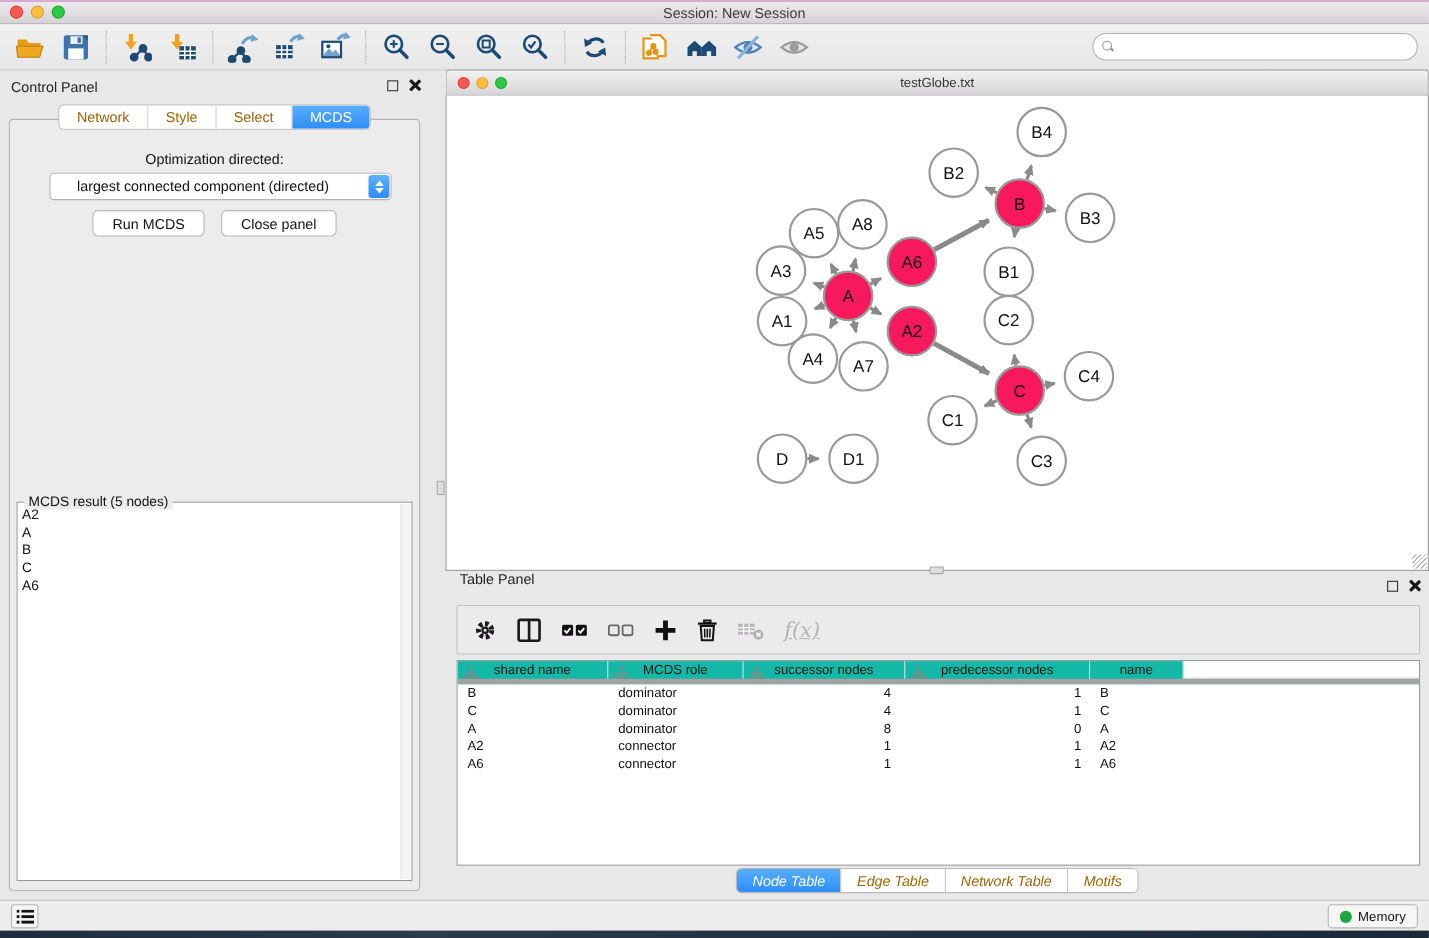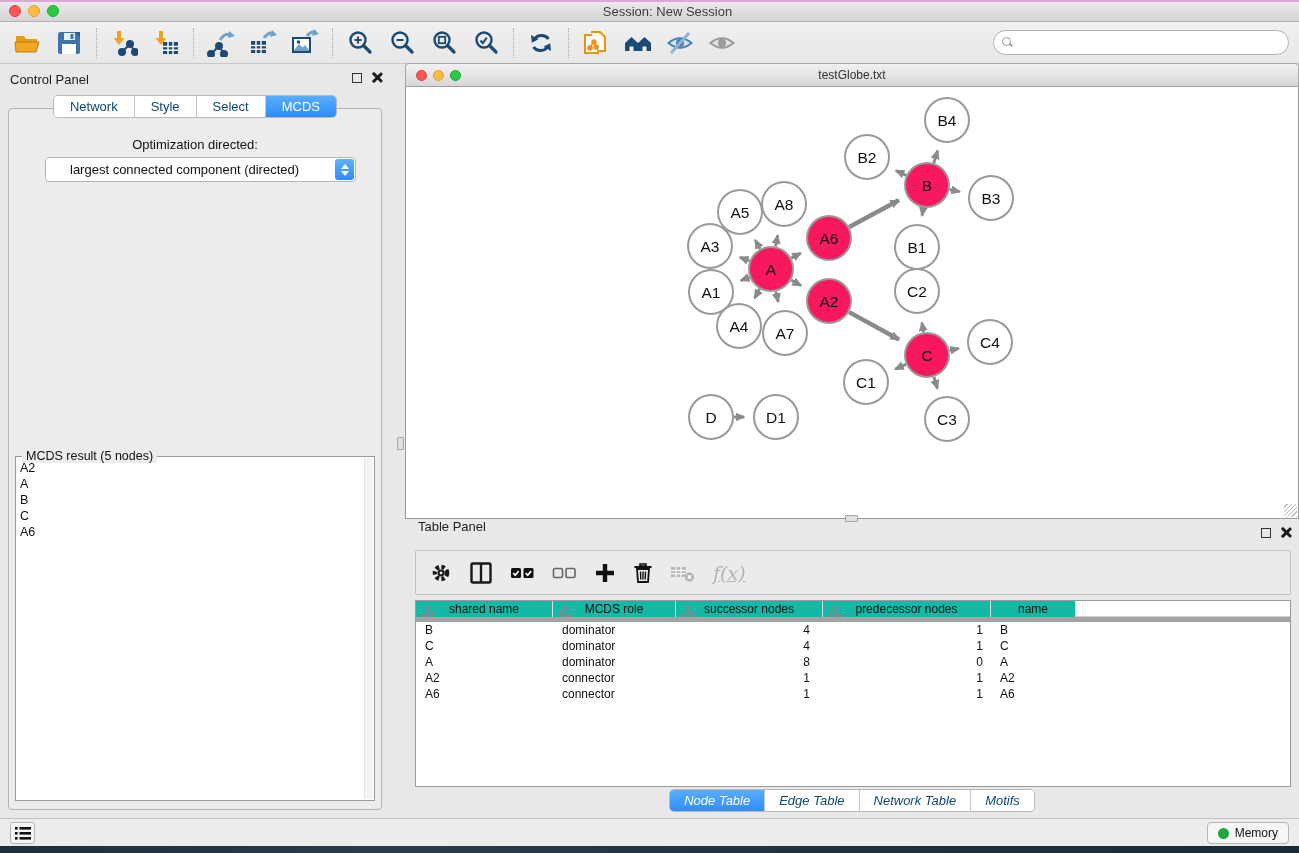--- a/index.html
+++ b/index.html
@@ -47,21 +47,21 @@
   .panel-ctls { position:absolute; right:8px; top:8px; display:flex; gap:9px; align-items:center; }
   .float-ic { width:10px; height:10px; border:1.5px solid #333; }
   .close-ic { width:11px; height:11px; position:relative; }
   .close-ic::before,.close-ic::after { content:""; position:absolute; left:5px; top:-1px;
     width:2.6px; height:13px; background:#1a1a1a; border-radius:1px; }
   .close-ic::before { transform:rotate(45deg); }
   .close-ic::after { transform:rotate(-45deg); }
 
   .seg-tabs { display:flex; border:1px solid #b9b9b9; border-radius:5px;
     overflow:hidden; background:#fff; height:23px; }
-  .seg-tab { font-size:13px; color:#0c4a6e; display:flex; align-items:center;
+  .seg-tab { font-size:13px; color:#a16207; display:flex; align-items:center;
     padding:0 16px; border-right:1px solid #c6c6c6; background:#fff; cursor:default; }
   .seg-tab:last-child { border-right:none; }
   .seg-tab.active { background:linear-gradient(#58aefe,#2f8df7); color:#fff; }
   .cp-tabs-row { position:absolute; top:31px; left:0; width:390px; display:flex;
     justify-content:center; z-index:2; }
 
   .cp-body { position:absolute; top:44px; left:8px; width:374px; height:702px;
     border:1px solid #b5b3b5; border-radius:4px; background:#ececec; }
   .opt-label { position:absolute; top:28px; width:100%; text-align:center;
     font-size:13px; color:#111; }
@@ -351,20 +351,24 @@
         </div>
     </div>
     <div class="cp-body">
       <div class="opt-label">Optimization directed:</div>
       <div class="criterion-select">
         <span>largest connected component (directed)</span>
         <span class="stepper">
           <span class="up"></span>
             <span class="dn"></span>
         </span>
+      </div>
+      <div class="cp-buttons">
+        <div class="btn">Run MCDS</div>
+        <div class="btn">Close panel</div>
       </div>
       <div class="result-group">
         <div class="result-legend">MCDS result (5 nodes)</div>
         <div class="result-list" id="result-list">
             <div>A2</div>
             <div>A</div>
             <div>B</div>
             <div>C</div>
             <div>A6</div>
           </div>

